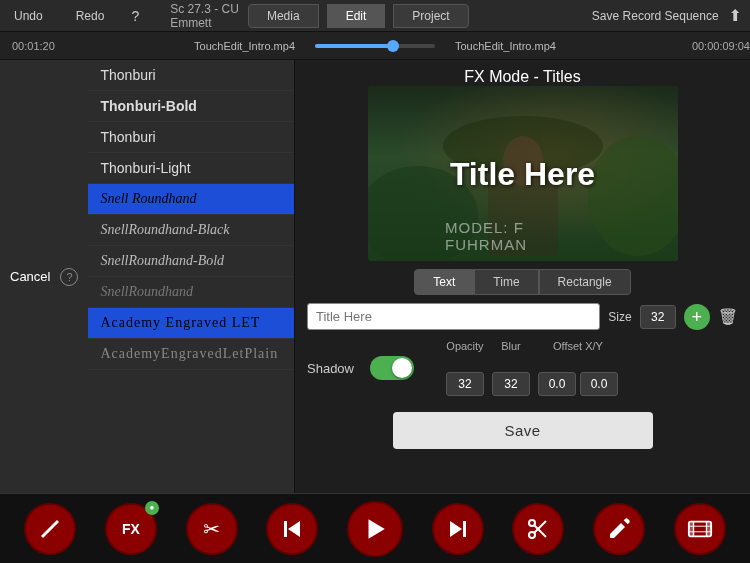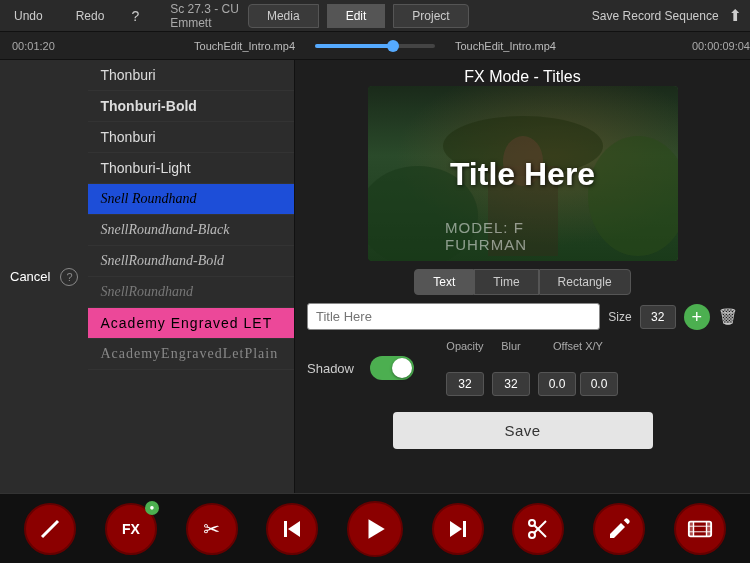--- a/index.html
+++ b/index.html
@@ -470,21 +470,21 @@
     <div class="font-list">
 
       <div class="font-item" style="font-family: sans-serif;">Thonburi</div>
       <div class="font-item bold" style="font-family: sans-serif; font-weight:bold;">Thonburi-Bold</div>
       <div class="font-item" style="font-family: sans-serif;">Thonburi</div>
       <div class="font-item light" style="font-family: sans-serif; font-weight:300;">Thonburi-Light</div>
       <div class="font-item" style="background:#1d4ed8; color:#000; font-style:italic; font-family: serif;">Snell Roundhand</div>
       <div class="font-item" style="color:#bbb; font-style:italic; font-family: serif;"><em>SnellRoundhand-Black</em></div>
       <div class="font-item" style="color:#bbb; font-style:italic; font-family: serif;"><em>SnellRoundhand-Bold</em></div>
       <div class="font-item" style="color:#777; font-style:italic; font-family: serif;"><em>SnellRoundhand</em></div>
-      <div class="font-item selected" style="background:#ec4899; color:#000; font-family: Liberation Sans, sans-serif; letter-spacing:1px;">Academy Engraved LET</div>
+      <div class="font-item selected" style="background:#1d4ed8; color:#000; font-family: Liberation Serif, serif; letter-spacing:1px;">Academy Engraved LET</div>
       <div class="font-item" style="color:#888; font-family: serif; letter-spacing:1px;">AcademyEngravedLetPlain</div>
     </div>
   </div>
 
   <div class="right-panel">
     <div class="fx-title">FX Mode - Titles</div>
 
     <div class="video-preview">
       <div class="video-preview-bg"></div>
       <div class="video-preview-scene"></div>

